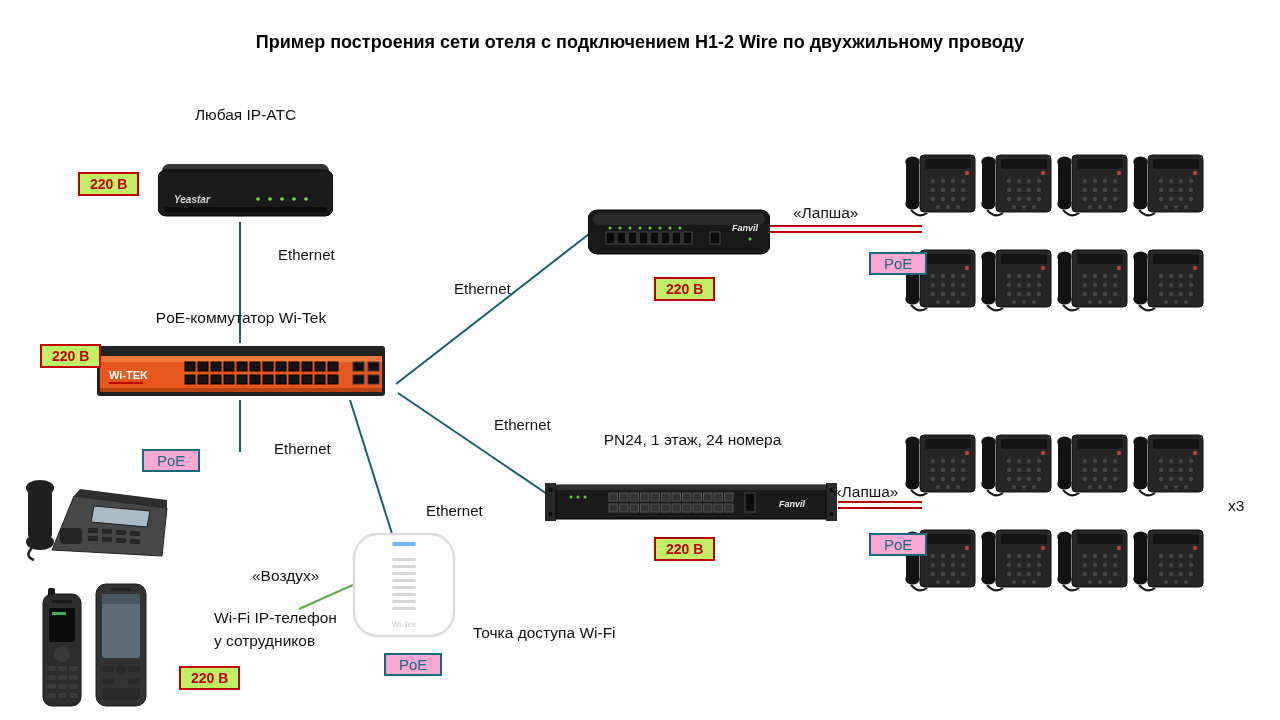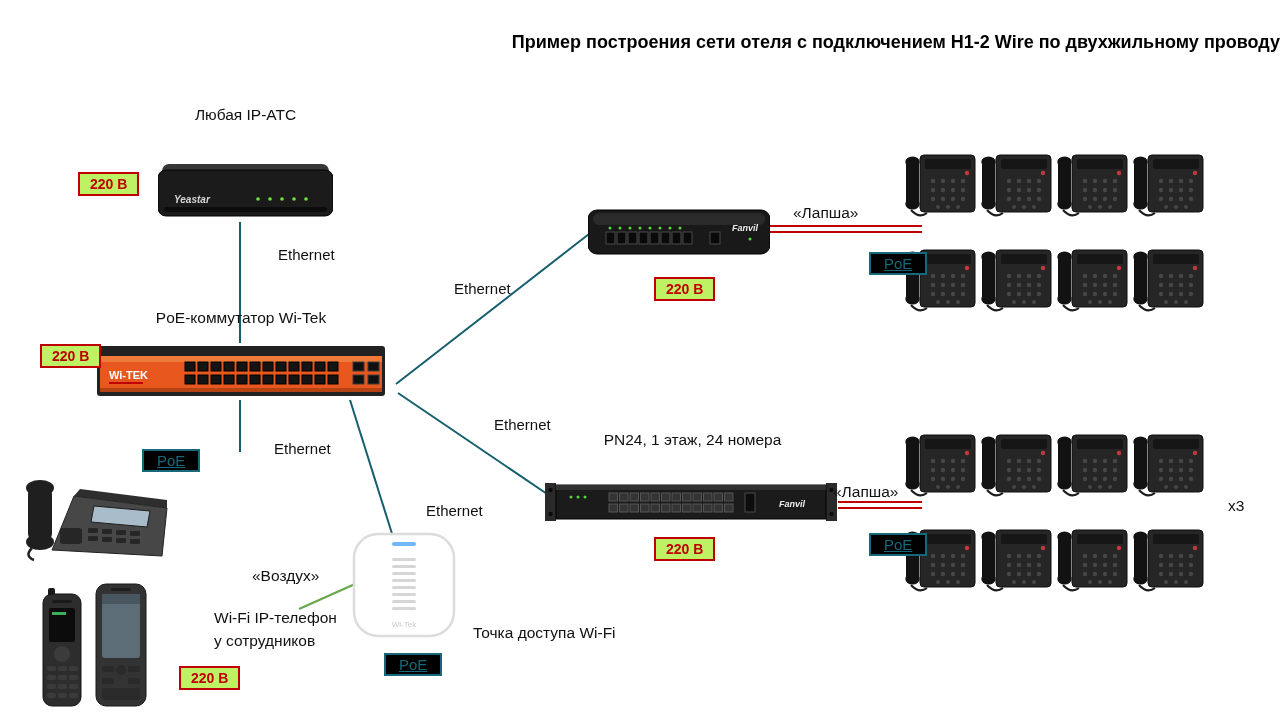--- a/index.html
+++ b/index.html
@@ -4,33 +4,33 @@
 <style>
   * { margin:0; padding:0; box-sizing:border-box; }
   html,body { background:#fff; }
   body {
     width:1280px; height:720px; position:relative; overflow:hidden;
     font-family:"Liberation Sans", sans-serif; color:#111;
   }
   .abs { position:absolute; }
   .canvas { position:absolute; left:0; top:0; width:1280px; height:720px; }
   .title {
-    left:0; top:32px; width:1280px; text-align:right;
+    left:0; top:32px; width:1280px; text-align:center;
     font-size:18px; font-weight:bold; color:#000;
   }
   .label { font-size:15.5px; white-space:nowrap; color:#111; }
   .label.center { text-align:center; }
   .eth { font-size:15px;margin-left:26px; }
   .badge-power {
     border:2px solid var(--power-badge,#c00000); color:var(--power-badge,#c00000);
     background:#bef264; font-weight:bold; font-size:14px; padding:2px 10px; white-space:nowrap;
   }
   .badge-poe {
     border:2px solid var(--poe-badge,#16697a); color:var(--poe-badge,#16697a);
-    background:#000000; font-size:15px; padding:1px 13px; white-space:nowrap;text-decoration:underline;
+    background:#f9a8d4; font-size:15px; padding:1px 13px; white-space:nowrap;
   }
   svg.wires { position:absolute; left:0; top:0; width:1280px; height:720px; pointer-events:none; }
   .wire   { stroke:var(--wire,#155e6e); stroke-width:2; fill:none; }
   .lapsha { stroke:var(--lapsha-wire,#c00000); stroke-width:2.2; fill:none; }
   .air    { stroke:var(--air-wire,#6aa84f); stroke-width:2.4; fill:none; }
   .phone-grid {
     display:grid; grid-template-columns:repeat(4,72px); grid-auto-rows:70px;
     column-gap:4px; row-gap:25px;
   }
   .hotel-phone { width:72px; height:70px; }

